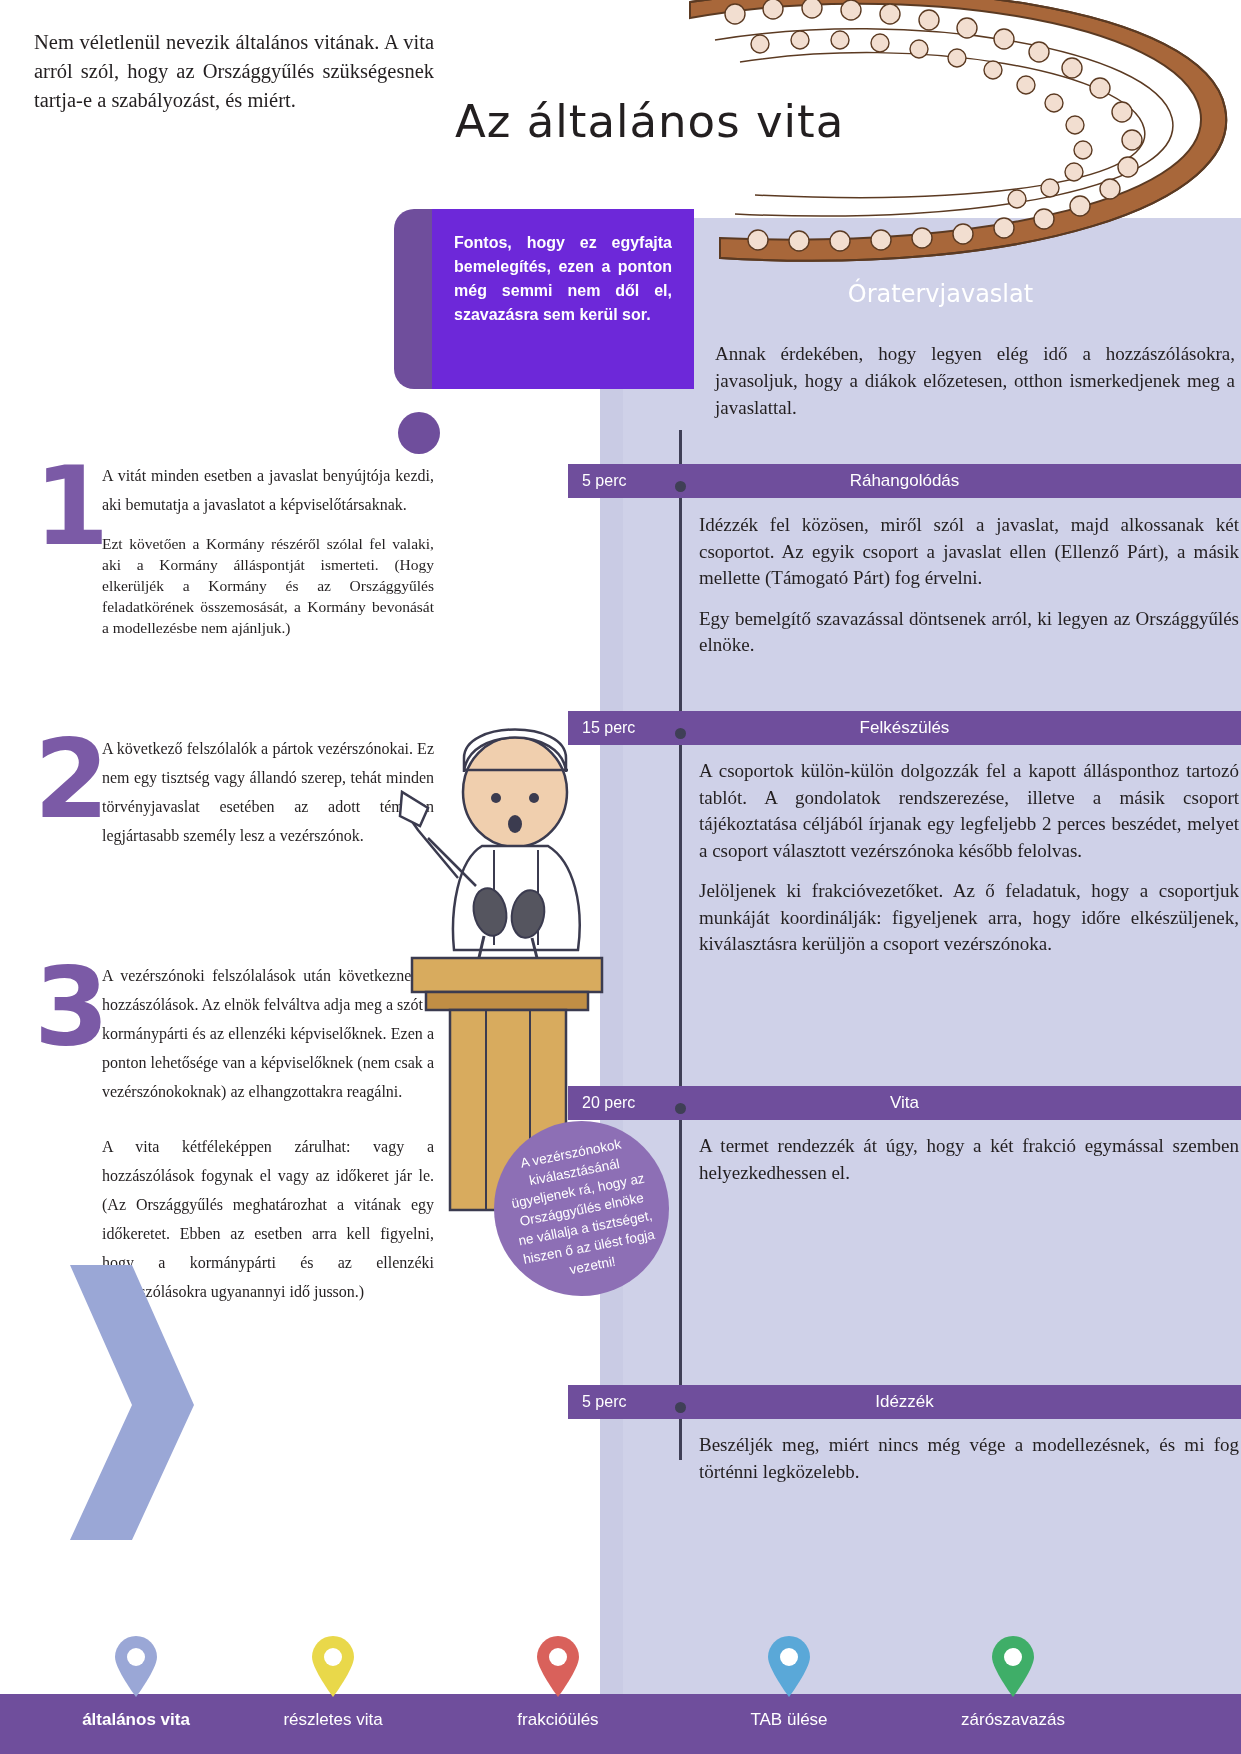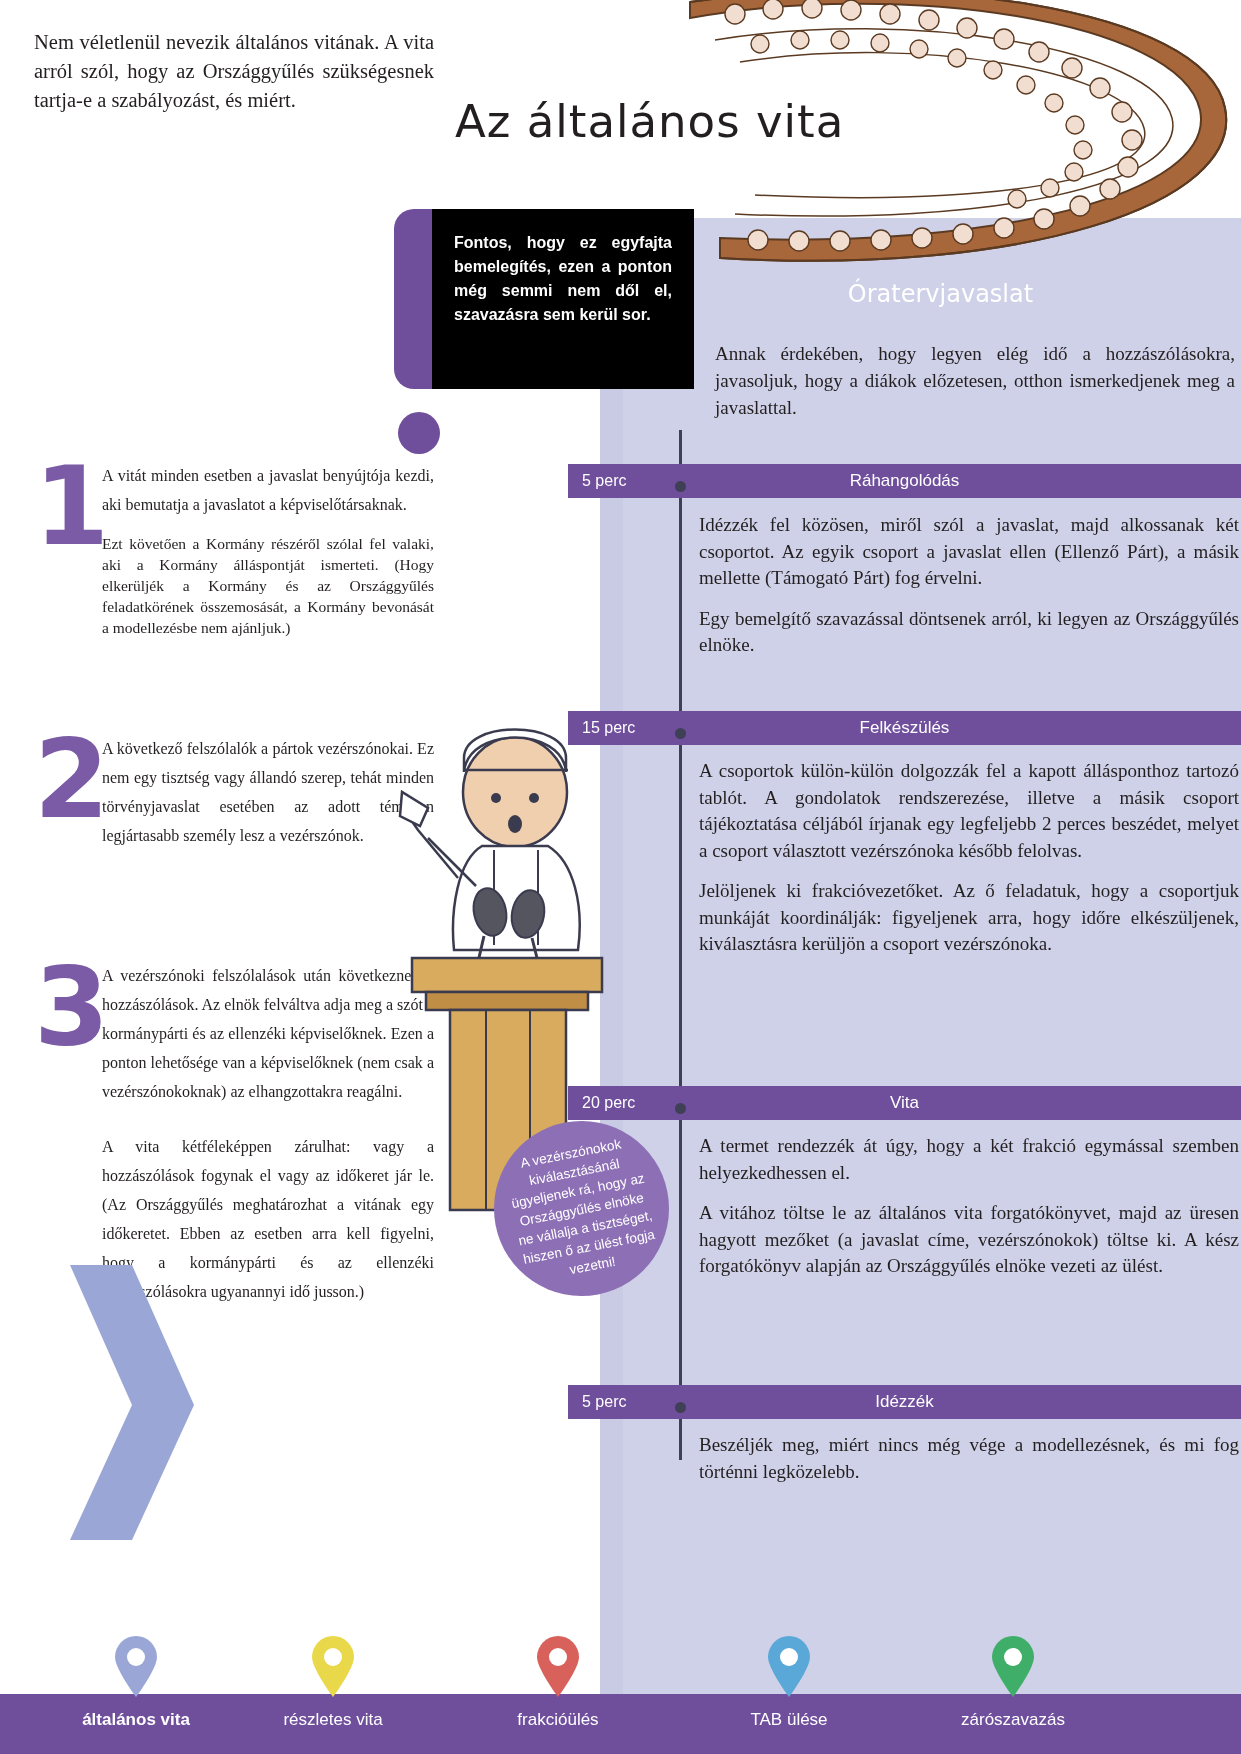--- a/index.html
+++ b/index.html
@@ -53,21 +53,21 @@
   .p-small { font-size:15.5px; line-height:21px; }
 
   
   .pullquote-wrap { position:absolute; left:394px; top:209px; width:300px; height:190px; }
   .pq-bar {
     position:absolute; left:0; top:0; width:40px; height:180px;
     background:#6f4e9c; border-radius:20px 0 0 20px;
   }
   .pq-box {
     position:absolute; left:38px; top:0; width:262px; height:180px;
-    background:#000000;
+    background:#6d28d9;
     color:#fff; font-family:"Liberation Sans", sans-serif; font-weight:bold;
     font-size:16px; line-height:24px; text-align:justify;
     padding:22px 22px 0 22px;
   }
   .pq-dot {
     position:absolute; left:398px; top:412px; width:42px; height:42px;
     border-radius:50%; background:#6f4e9c;
   }
 
   
@@ -265,21 +265,20 @@
   <p>Jelöljenek ki frakcióvezetőket. Az ő feladatuk, hogy a csoportjuk munkáját koordinálják: figyeljenek arra, hogy időre elkészüljenek, kiválasztásra kerüljön a csoport vezérszónoka.</p>
 </div>
 
 <div class="row-head" style="top:1086px">
   <span class="t">20 perc</span>
   <span class="lbl">Vita</span>
 </div>
 <div class="tl-dot" style="top:1103px"></div>
 <div class="row-body" style="top:1133px">
   <p>A termet rendezzék át úgy, hogy a két frakció egymással szemben helyezkedhessen el.</p>
-  <p>A vitához töltse le az általános vita forgatókönyvet, majd az üresen hagyott mezőket (a javaslat címe, vezérszónokok) töltse ki. A kész forgatókönyv alapján az Országgyűlés elnöke vezeti az ülést.</p>
 </div>
 
 <div class="row-head" style="top:1385px">
   <span class="t">5 perc</span>
   <span class="lbl">Idézzék</span>
 </div>
 <div class="tl-dot" style="top:1402px"></div>
 <div class="row-body" style="top:1432px">
   <p>Beszéljék meg, miért nincs még vége a modellezésnek, és mi fog történni legközelebb.</p>
 </div>

